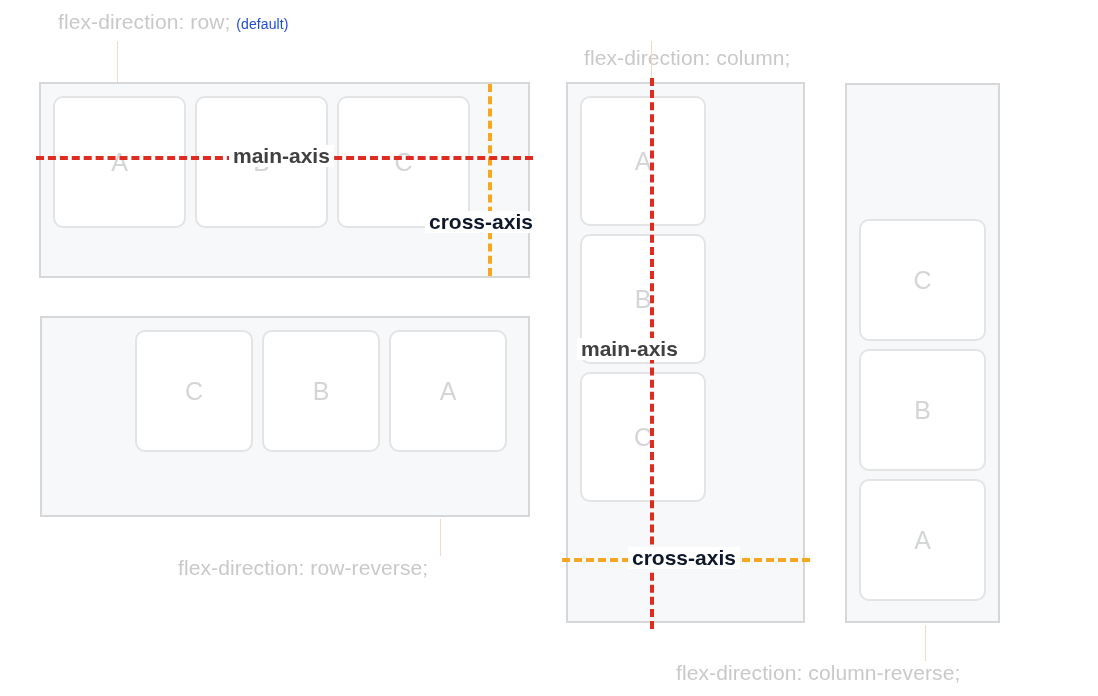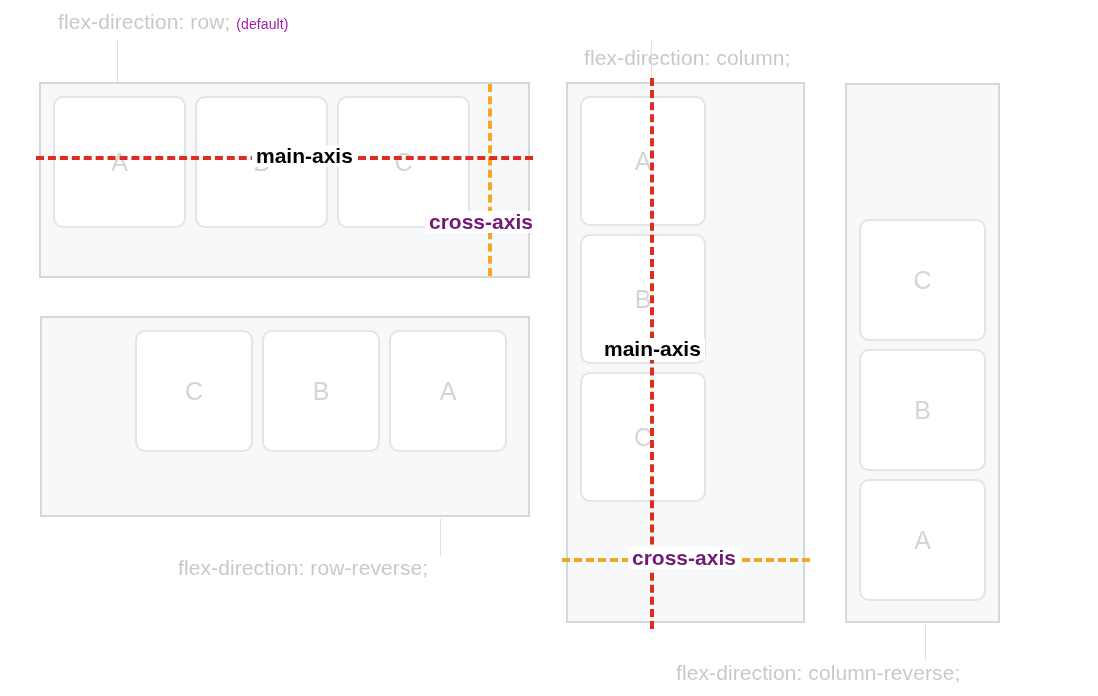--- a/index.html
+++ b/index.html
@@ -25,21 +25,21 @@
   .caption {
     position: absolute;
     color: #c9c9c9;
     font-size: 21px;
     font-weight: 400;
     white-space: nowrap;
     letter-spacing: 0.1px;
   }
   .caption .muted {
     font-size: 14px;
-    color: #a21caf;
+    color: #1d4ed8;
   }
 
   
   .leader {
     position: absolute;
     width: 1px;
     background: #f2d9c9;
   }
 
   
@@ -125,22 +125,22 @@
 
   .axis-label {
     position: absolute;
     font-size: 21px;
     font-weight: bold;
     white-space: nowrap;
     background: #ffffff;
     padding: 0 4px;
     line-height: 1.05;
   }
-  .main-label  { color: #000000; margin-left: 23px; }
-  .cross-label { color: #701a75; }
+  .main-label  { color: #404040; }
+  .cross-label { color: #0f172a; }
 </style>
 </head>
 <body>
 
 <div class="stage">
 
   <div class="caption" style="left:58px; top:10px;">
     <span>flex-direction: row;</span>
     <span class="muted">(default)</span>
   </div>

